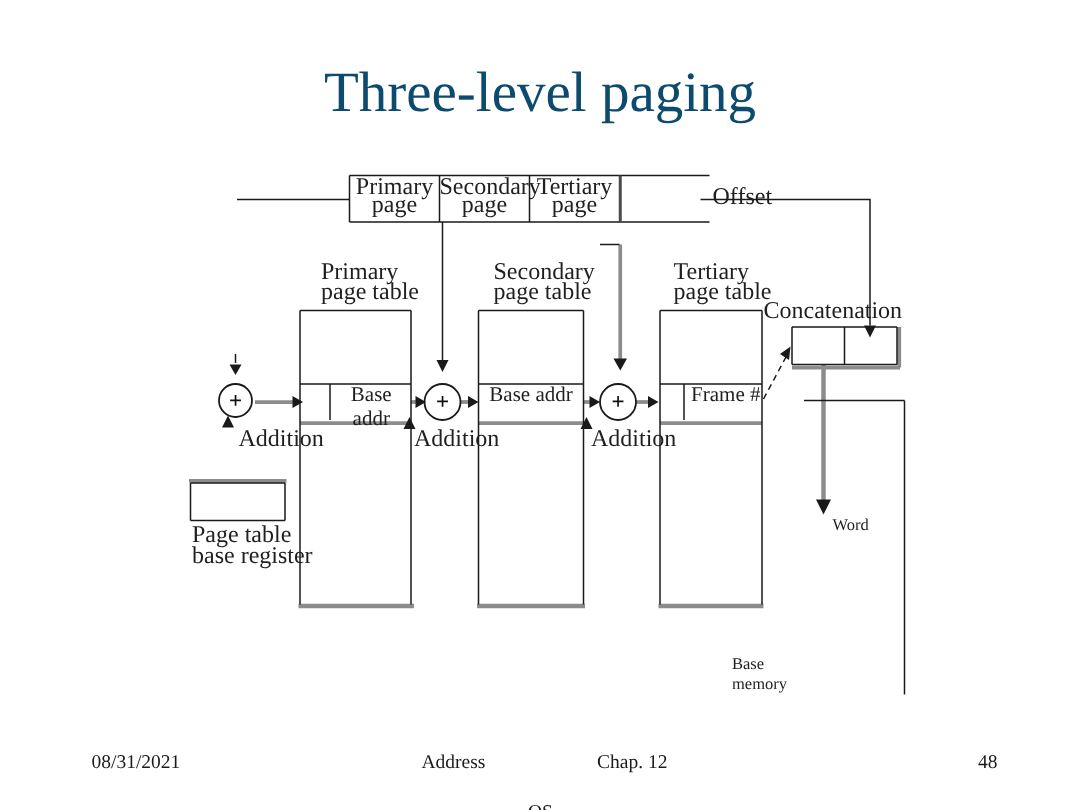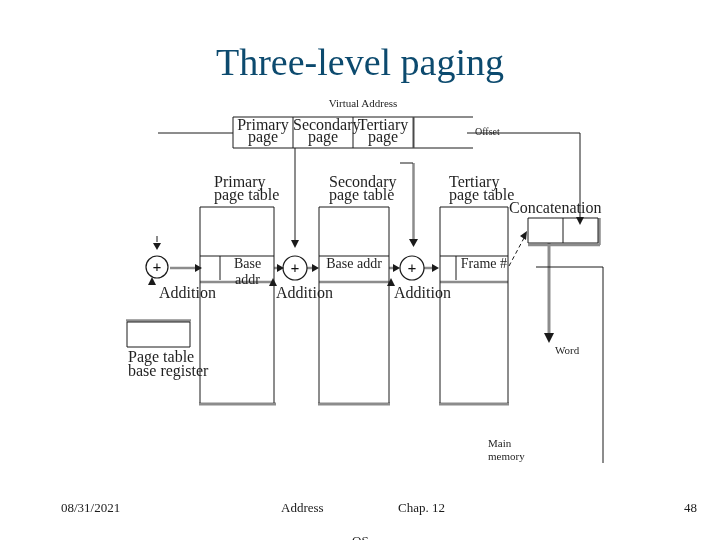--- a/index.html
+++ b/index.html
@@ -6,36 +6,36 @@
   .slide{position:relative;width:720px;height:540px;background:#fff;overflow:hidden;
          font-family:"Liberation Serif",serif;color:#1a1a1a;}
   .title{position:absolute;top:40px;left:0;width:720px;text-align:center;
          font-size:38px;line-height:44px;color:#0c4a6e;white-space:nowrap;}
   svg.diagram{position:absolute;left:0;top:0;width:720px;height:540px;}
   .label{position:absolute;font-family:"Liberation Serif",serif;color:#1f1f1f;
          white-space:pre-line;font-size:16px;line-height:12px;}
   .va-label{left:280px;top:97px;width:166px;text-align:center;font-size:11px;}
   .va-cell{top:119px;width:60px;text-align:center;}
   .va-cell.c1{left:233px;} .va-cell.c2{left:293px;} .va-cell.c3{left:353px;}
-  .va-offset{left:427px;top:126px;font-size:10px;padding-left:48px;}
+  .va-offset{left:427px;top:126px;font-size:16px;padding-left:48px;}
   .tbl-label{top:176px;line-height:12.5px;}
   .tbl-label.t1{left:214px;} .tbl-label.t2{left:329px;} .tbl-label.t3{left:449px;}
   .row-label{top:256px;text-align:center;font-size:14px;line-height:16px;}
   .row-label.r1{left:221px;width:53px;} .row-label.r2{left:320px;width:68px;} .row-label.r3{left:457px;width:50px;text-align:right;}
   .addition{top:287px;font-size:16px;}
   .addition.a1{left:159px;} .addition.a2{left:276px;} .addition.a3{left:394px;}
   .plus{position:absolute;width:22px;text-align:center;font-size:14px;line-height:17px;color:#111;
         font-family:"DejaVu Sans Mono",monospace;}
   .plus.p1{left:146px;top:259px;} .plus.p2{left:284px;top:260px;} .plus.p3{left:401px;top:260px;}
   .concat-label{left:509px;top:202px;}
   .word-label{left:555px;top:344px;font-size:11px;}
   .mainmem-label{left:488px;top:437px;line-height:13px;font-size:11px;}
   .ptbr-label{left:128px;top:350px;line-height:13.5px;}
   .footer-item{position:absolute;top:500px;font-size:13px;color:#1b1b1b;}
-  .f-date{left:61px;} .f-author{left:281px;} .f-course{left:352px;margin-top:33px;} .f-chapter{left:398px;} .f-page{left:652px;margin-left:32px;}
+  .f-date{left:61px;} .f-author{left:281px;} .f-course{left:352px;margin-top:33px;} .f-chapter{left:398px;} .f-page{left:652px;}
 </style>
 </head>
 <body>
 
 <div class="slide">
 
   <div class="title">Three-level paging</div>
 
   <svg class="diagram" viewBox="0 0 720 540" xmlns="http://www.w3.org/2000/svg">
 
@@ -104,21 +104,20 @@
       <polygon points="432,264 432,272 439,268"></polygon>
       <polygon points="576,217 584,217 580,225"></polygon>
       <polygon points="544,333 554,333 549,343"></polygon>
       <polygon points="152,277 148,285 156,285"></polygon>
       <polygon points="273,278 269,286 277,286"></polygon>
       <polygon points="391,278 387,286 395,286"></polygon>
       <polygon points="527,231 526,240 520,236"></polygon>
     </g>
   </svg>
 
-  <div class="label va-label">Virtual Address</div>
   <div class="label va-cell c1">Primary
 page</div>
   <div class="label va-cell c2">Secondary
 page</div>
   <div class="label va-cell c3">Tertiary
 page</div>
   <div class="label va-offset">Offset</div>
 
   <div class="label tbl-label t1">Primary
 page table</div>
@@ -134,21 +133,21 @@
   <div class="plus p1">+</div>
   <div class="plus p2">+</div>
   <div class="plus p3">+</div>
 
   <div class="label addition a1">Addition</div>
   <div class="label addition a2">Addition</div>
   <div class="label addition a3">Addition</div>
 
   <div class="label concat-label">Concatenation</div>
   <div class="label word-label">Word</div>
-  <div class="label mainmem-label">Main
+  <div class="label mainmem-label">Base
 memory</div>
   <div class="label ptbr-label">Page table
 base register</div>
 
   <div class="footer-item f-date">08/31/2021</div>
   <div class="footer-item f-author">Address</div>
   <div class="footer-item f-course">OS</div>
   <div class="footer-item f-chapter">Chap. 12</div>
   <div class="footer-item f-page">48</div>
 

